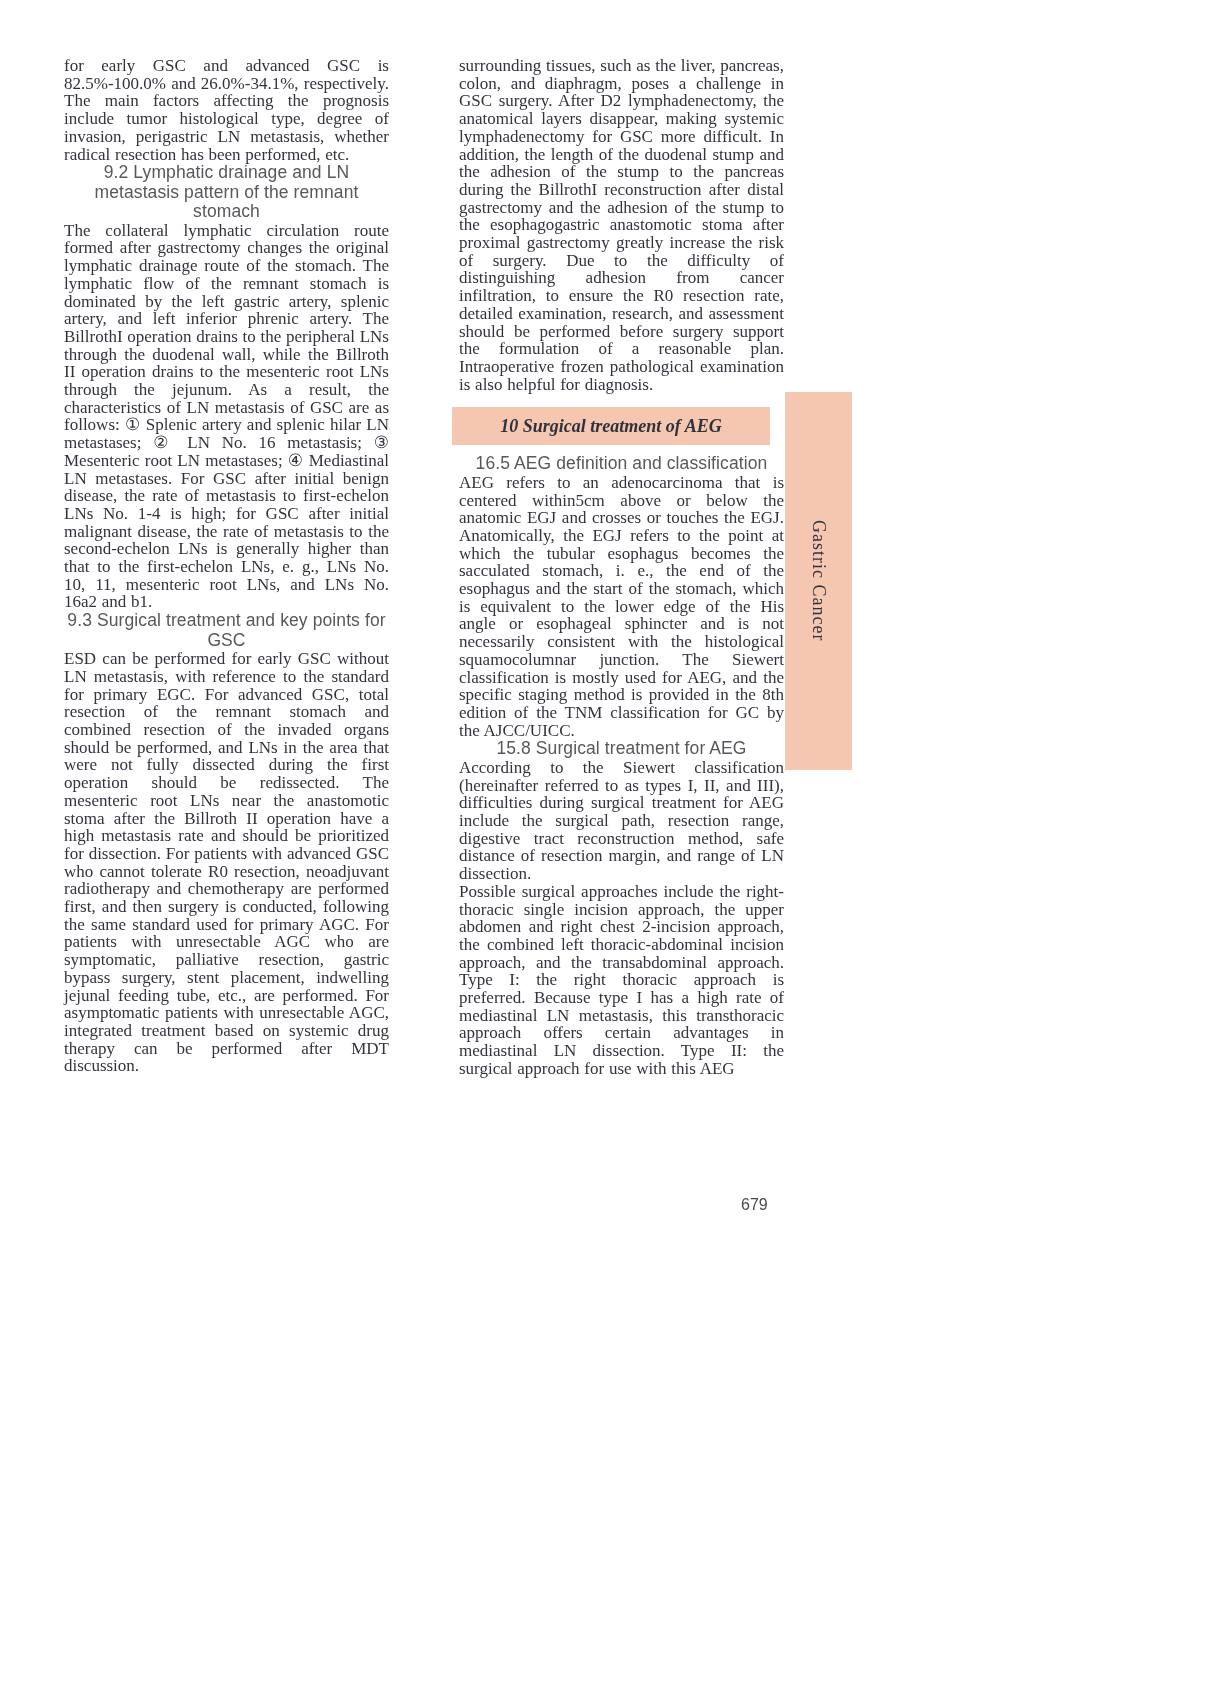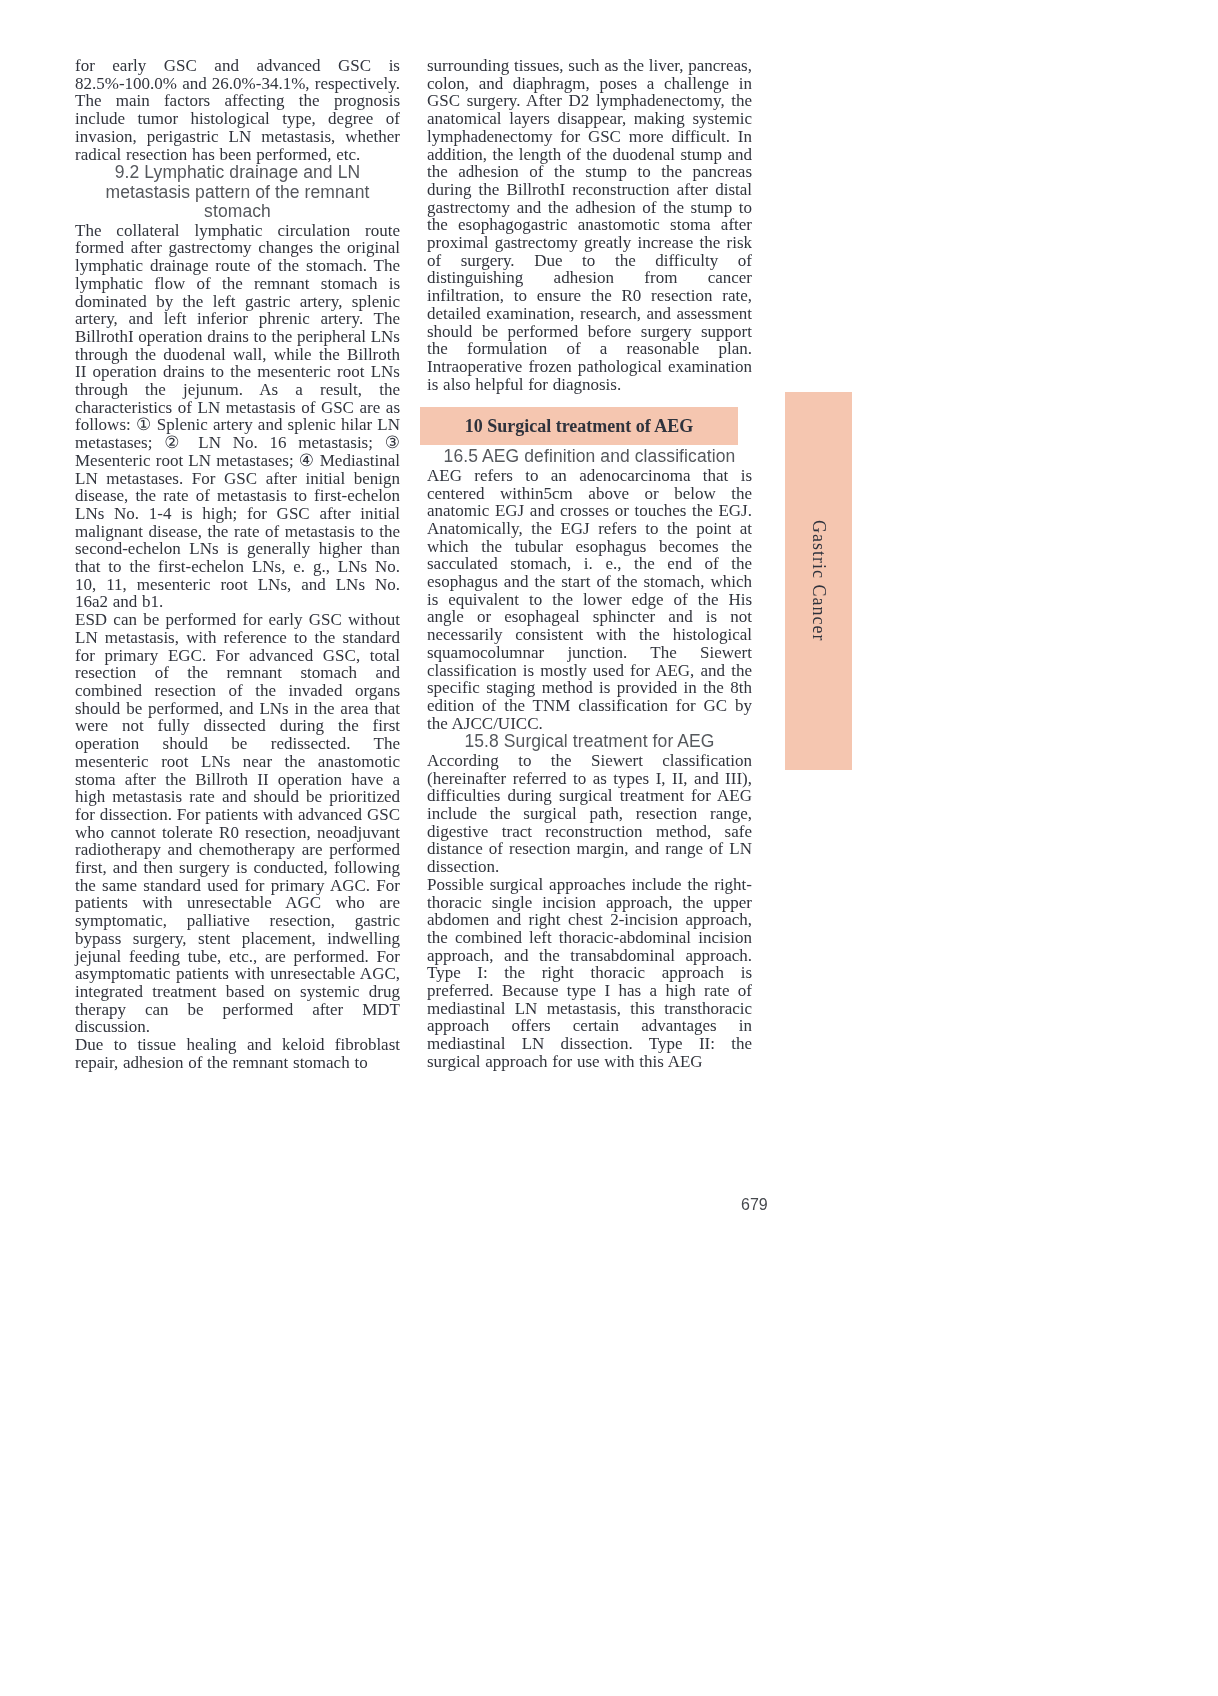--- a/index.html
+++ b/index.html
@@ -6,24 +6,24 @@
   .page {
     position: relative;
     width: 1218px;
     height: 1696px;
     background: #ffffff;
     overflow: hidden;
     font-family: "Liberation Serif", serif;
   }
   .columns {
     position: absolute;
-    left: 75px;
+    left: 64px;
     top: 57px;
     display: flex;
-    gap: 27px;
+    gap: 70px;
   }
   .col { width: 325px; }
   .col p {
     margin: 0;
     font-size: 17px;
     line-height: 17.7px;
     text-align: justify;
     color: #31343d;
     word-spacing: 0.5px;
   }
@@ -31,29 +31,30 @@
     margin: 0;
     font-family: "Liberation Sans", sans-serif;
     font-weight: 400;
     font-size: 17.5px;
     line-height: 19.5px;
     color: #55585d;
     letter-spacing: 0.1px;
     text-align: center;
   }
   .section-banner {
-    margin: 14px 0 2px -7px;
+    margin: 14px 0 9px -7px;
     width: 318px;
     background: #f5c6b0;
     text-align: center;
     font-family: "Liberation Serif", serif;
     font-weight: bold;
     font-size: 18px;
     line-height: 38px;
     color: #2e323c;
+    font-style: italic;
   }
   .sidebar-tab {
     position: absolute;
     left: 785px;
     top: 392px;
     width: 67px;
     height: 378px;
     background: #f5c6b0;
     display: flex;
     align-items: center;
@@ -80,22 +81,22 @@
 <body>
 
 <div class="page">
 
   <div class="columns">
 
     <div class="col">
       <p>for early GSC and advanced GSC is 82.5%-100.0% and 26.0%-34.1%, respectively. The main factors affecting the prognosis include tumor histological type, degree of invasion, perigastric LN metastasis, whether radical resection has been performed, etc.</p>
       <h2 class="subheading">9.2 Lymphatic drainage and LN metastasis pattern of the remnant stomach</h2>
       <p>The collateral lymphatic circulation route formed after gastrectomy changes the original lymphatic drainage route of the stomach. The lymphatic flow of the remnant stomach is dominated by the left gastric artery, splenic artery, and left inferior phrenic artery. The BillrothI operation drains to the peripheral LNs through the duodenal wall, while the Billroth II operation drains to the mesenteric root LNs through the jejunum. As a result, the characteristics of LN metastasis of GSC are as follows: ① Splenic artery and splenic hilar LN metastases; ② LN No. 16 metastasis; ③ Mesenteric root LN metastases; ④ Mediastinal LN metastases. For GSC after initial benign disease, the rate of metastasis to first-echelon LNs No. 1-4 is high; for GSC after initial malignant disease, the rate of metastasis to the second-echelon LNs is generally higher than that to the first-echelon LNs, e. g., LNs No. 10, 11, mesenteric root LNs, and LNs No. 16a2 and b1.</p>
+      <h2 class="subheading">9.3 Surgical treatment and key points for GSC</h2>
       <p>ESD can be performed for early GSC without LN metastasis, with reference to the standard for primary EGC. For advanced GSC, total resection of the remnant stomach and combined resection of the invaded organs should be performed, and LNs in the area that were not fully dissected during the first operation should be redissected. The mesenteric root LNs near the anastomotic stoma after the Billroth II operation have a high metastasis rate and should be prioritized for dissection. For patients with advanced GSC who cannot tolerate R0 resection, neoadjuvant radiotherapy and chemotherapy are performed first, and then surgery is conducted, following the same standard used for primary AGC. For patients with unresectable AGC who are symptomatic, palliative resection, gastric bypass surgery, stent placement, indwelling jejunal feeding tube, etc., are performed. For asymptomatic patients with unresectable AGC, integrated treatment based on systemic drug therapy can be performed after MDT discussion.</p>
-      <p>Due to tissue healing and keloid fibroblast repair, adhesion of the remnant stomach to</p>
     </div>
 
     <div class="col">
       <p>surrounding tissues, such as the liver, pancreas, colon, and diaphragm, poses a challenge in GSC surgery. After D2 lymphadenectomy, the anatomical layers disappear, making systemic lymphadenectomy for GSC more difficult. In addition, the length of the duodenal stump and the adhesion of the stump to the pancreas during the BillrothI reconstruction after distal gastrectomy and the adhesion of the stump to the esophagogastric anastomotic stoma after proximal gastrectomy greatly increase the risk of surgery. Due to the difficulty of distinguishing adhesion from cancer infiltration, to ensure the R0 resection rate, detailed examination, research, and assessment should be performed before surgery support the formulation of a reasonable plan. Intraoperative frozen pathological examination is also helpful for diagnosis.</p>
       <div class="section-banner">10 Surgical treatment of AEG</div>
       <h2 class="subheading">16.5 AEG definition and classification</h2>
       <p>AEG refers to an adenocarcinoma that is centered within5cm above or below the anatomic EGJ and crosses or touches the EGJ. Anatomically, the EGJ refers to the point at which the tubular esophagus becomes the sacculated stomach, i. e., the end of the esophagus and the start of the stomach, which is equivalent to the lower edge of the His angle or esophageal sphincter and is not necessarily consistent with the histological squamocolumnar junction. The Siewert classification is mostly used for AEG, and the specific staging method is provided in the 8th edition of the TNM classification for GC by the AJCC/UICC.</p>
       <h2 class="subheading">15.8 Surgical treatment for AEG</h2>
       <p>According to the Siewert classification (hereinafter referred to as types I, II, and III), difficulties during surgical treatment for AEG include the surgical path, resection range, digestive tract reconstruction method, safe distance of resection margin, and range of LN dissection.</p>
       <p>Possible surgical approaches include the right-thoracic single incision approach, the upper abdomen and right chest 2-incision approach, the combined left thoracic-abdominal incision approach, and the transabdominal approach. Type I: the right thoracic approach is preferred. Because type I has a high rate of mediastinal LN metastasis, this transthoracic approach offers certain advantages in mediastinal LN dissection. Type II: the surgical approach for use with this AEG</p>

